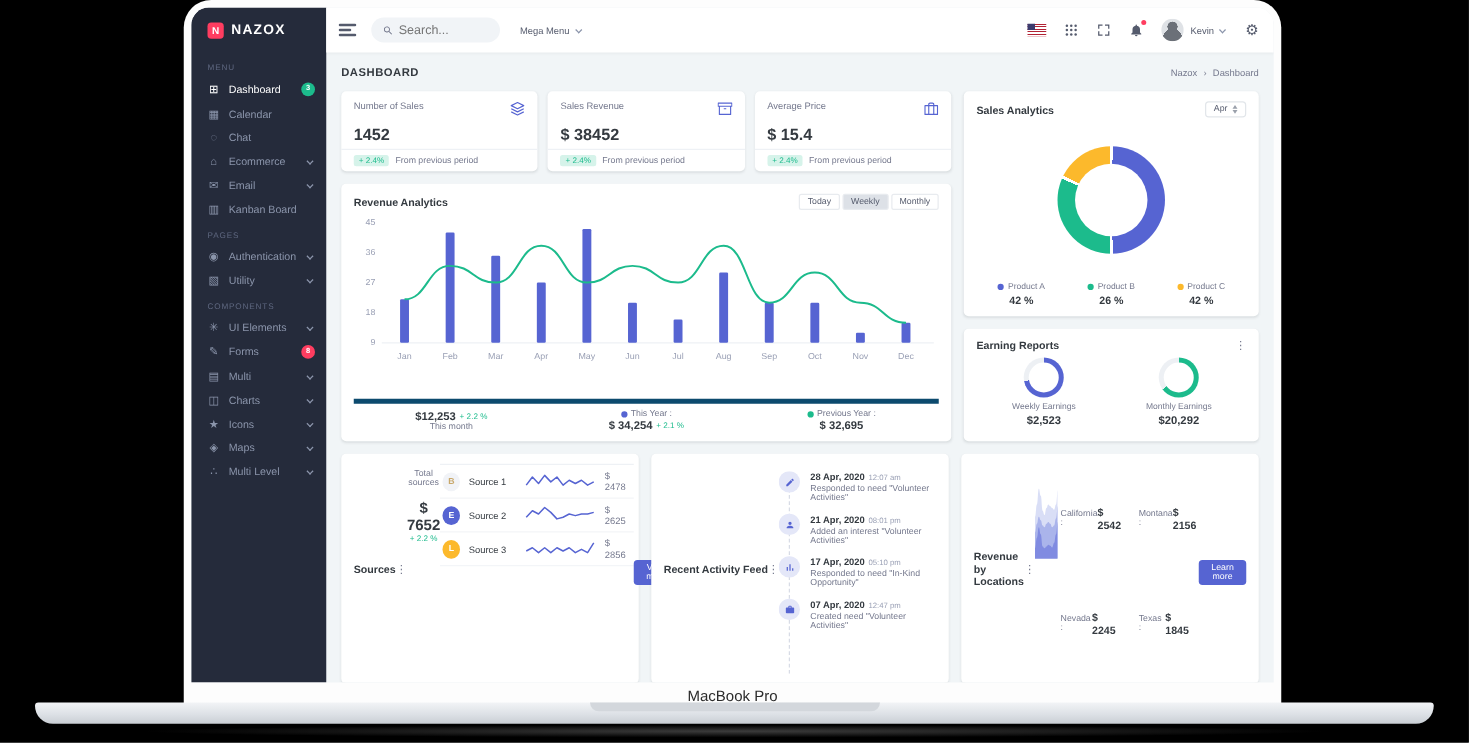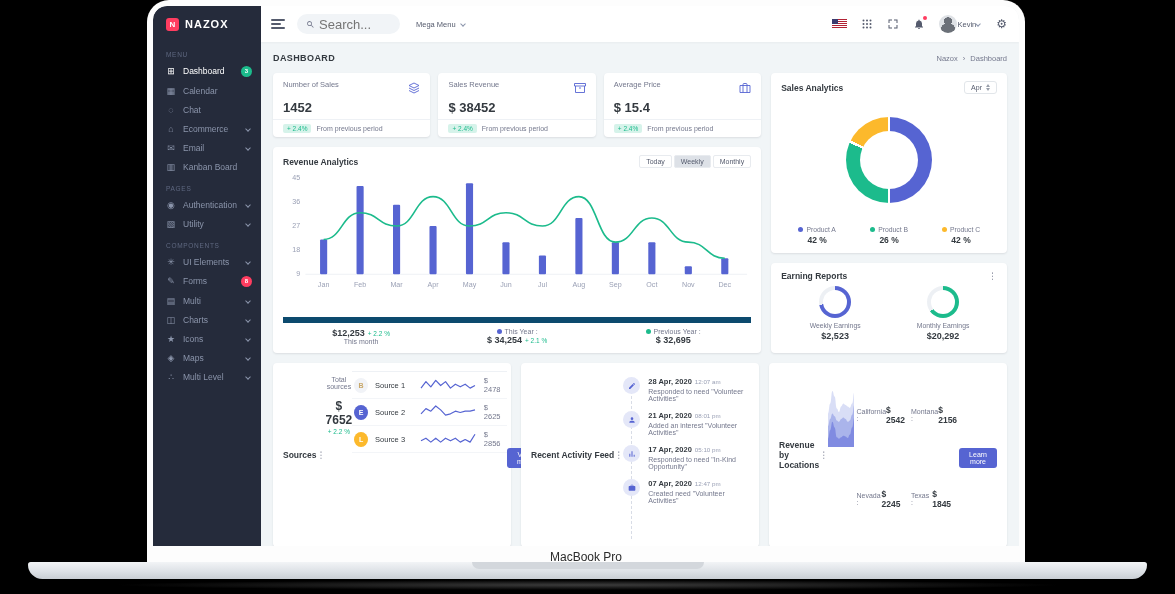--- a/index.html
+++ b/index.html
@@ -42,32 +42,32 @@
   
   .main { flex:1; min-width:0; display:flex; flex-direction:column; }
   .topbar { height:36px; background:#fff; display:flex; align-items:center;
     padding:0 12px 0 10px; box-shadow:0 1px 2px rgba(0,0,0,.04); }
   .burger { width:14px; display:flex; flex-direction:column; gap:2.5px; margin-right:12px; cursor:pointer; }
   .burger span { height:1.5px; background:#555b6d; border-radius:1px; }
   .burger span:nth-child(2){ width:10px; }
   .searchbox { display:flex; align-items:center; gap:4px; background:#f1f4f7;
     border-radius:10px; height:20px; padding:0 9px; }
   .searchbox input { border:none; outline:none; background:transparent; width:72px;
-    font-size:13px; color:#555; font-family:"Liberation Sans",sans-serif; }
+    font-size:10px; color:#555; font-family:"Liberation Sans",sans-serif; }
   .megamenu { display:flex; align-items:center; gap:5px; margin-left:16px;
     font-size:7.5px; color:#555b6d; cursor:pointer; }
   .tb-right { margin-left:auto; display:flex; align-items:center; gap:14px; }
   .flag { position:relative; width:15px; height:10px;
     background:repeating-linear-gradient(180deg,#b22234 0 1px,#fff 1px 2px); cursor:pointer; }
   .flag::before { content:""; position:absolute; left:0; top:0; width:6px; height:5px; background:#3c3b6e; }
   .tb-ic { color:#555b6d; cursor:pointer; display:flex; align-items:center; }
   .bell-wrap { position:relative; }
   .bell-dot { position:absolute; top:-2px; right:-2px; width:4px; height:4px;
     border-radius:50%; background:#ff3d60; }
-  .user-wrap { display:flex; align-items:center; cursor:pointer; }
+  .user-wrap { display:flex; align-items:center; gap:5px; cursor:pointer; }
   .avatar { width:18px; height:18px; border-radius:50%;
     background:radial-gradient(circle at 50% 35%, #6b7078 0 27%, rgba(0,0,0,0) 28%),
                radial-gradient(circle at 50% 88%, #6b7078 0 42%, rgba(0,0,0,0) 43%), #dfe2e6; }
   .user-name { font-size:7.5px; color:#555b6d; }
   .gear-glyph { font-size:12px; }
 
   
   .content { flex:1; padding:8px 12px; overflow:hidden; }
   .crumb-row { display:flex; align-items:center; justify-content:space-between;
     height:16px; margin-bottom:7px; }
@@ -87,21 +87,21 @@
   .delta-badge { background:#d6f3ea; color:#1cbb8c; font-size:6.5px; padding:1px 4px; border-radius:2px; }
   .mini-note { font-size:7px; color:#74788d; }
 
   .rev-card { flex:1; padding:8px 10px; display:flex; flex-direction:column; min-height:0; }
   .card-head { display:flex; align-items:center; justify-content:space-between; }
   .card-title { font-size:8.5px; font-weight:bold; color:#343a40; }
   .seg-group { display:flex; gap:2px; }
   .seg-btn { font-size:7px; color:#555b6d; background:#fff; border:1px solid #e8ebef;
     border-radius:2px; padding:2px 6px; cursor:pointer; font-family:"Liberation Sans",sans-serif; }
   .seg-btn.active { background:#dde1e7; }
-  .rev-foot { border-top:6px solid #0c4a6e; margin-top:auto; padding-top:5px;
+  .rev-foot { border-top:4px solid #0c4a6e; margin-top:auto; padding-top:5px;
     display:flex; text-align:center; }
   .rev-foot > div { flex:1; }
   .rf-line { font-size:7px; color:#74788d; display:flex; align-items:center; justify-content:center; gap:3px; }
   .rf-main { font-size:9px; font-weight:bold; color:#343a40; }
   .rf-delta { font-size:6.5px; color:#1cbb8c; font-weight:normal; }
   .dot { width:5px; height:5px; border-radius:50%; display:inline-block; }
 
   .sales-card { height:180px; padding:8px 10px; display:flex; flex-direction:column; }
   .select-box { display:flex; align-items:center; gap:4px; border:1px solid #e2e6ea;
     border-radius:3px; padding:2px 6px; font-size:7px; color:#555b6d; cursor:pointer; }
@@ -150,21 +150,21 @@
   .feed-list::before { content:""; position:absolute; left:8px; top:4px; bottom:0;
     border-left:1px dashed #d8dce6; }
   .feed-item { display:flex; gap:8px; margin-bottom:9px; position:relative; }
   .feed-ic { width:17px; height:17px; min-width:17px; border-radius:50%; background:#e4e7f8;
     color:#5664d2; display:flex; align-items:center; justify-content:center; z-index:1; }
   .feed-date { font-size:7.5px; font-weight:bold; color:#343a40; }
   .feed-time { font-size:6.2px; color:#9aa0b5; font-weight:normal; margin-left:3px; }
   .feed-text { font-size:7px; color:#74788d; margin-top:2px; }
 
   .loc-chart { margin-top:6px; }
-  .loc-stats { display:grid; grid-template-columns:1fr 1fr; gap:3px 6px; margin-top:3px; padding:0 2px; }
+  .loc-stats { display:grid; grid-template-columns:1fr 1fr; gap:3px 14px; margin-top:3px; padding:0 2px; }
   .loc-stat { display:flex; align-items:center; justify-content:space-between; }
   .loc-lab { font-size:7px; color:#74788d; }
   .loc-val { font-size:8.5px; font-weight:bold; color:#343a40; }
 
   svg text { font-family:"Liberation Sans", sans-serif; }
 </style>
 </head>
 <body>
 
 <div class="laptop">

